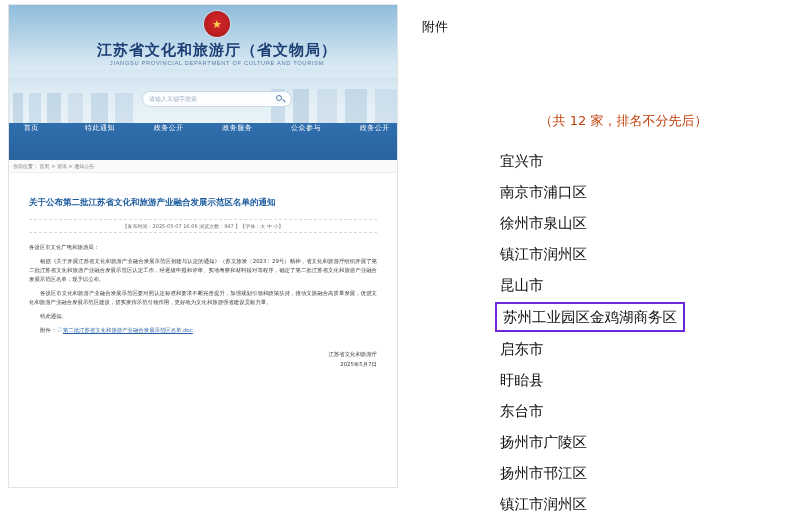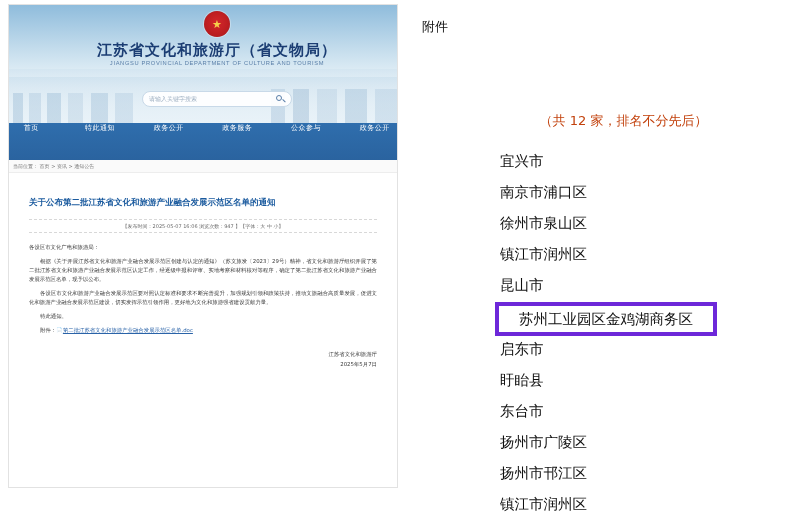--- a/index.html
+++ b/index.html
@@ -273,22 +273,22 @@
   }
   .attach-item {
     font-size: 14.5px;
     line-height: 31px;
     color: #0f0f0f;
     font-family: "DejaVu Serif", serif;
     white-space: nowrap;
   }
   .attach-item.highlight {
     display: inline-block;
-    border: 4px solid #6d28d9;
-    padding: 0px 20px;
+    border: 2px solid #6d28d9;
+    padding: 0px 6px;
     line-height: 26px;
     margin: 1px 0 2px -5px;
   }
   .item-row { height: 31px; }
   .item-row.hl-row { height: 33px; }
 </style>
 </head>
 <body>
 
 <div class="page">

